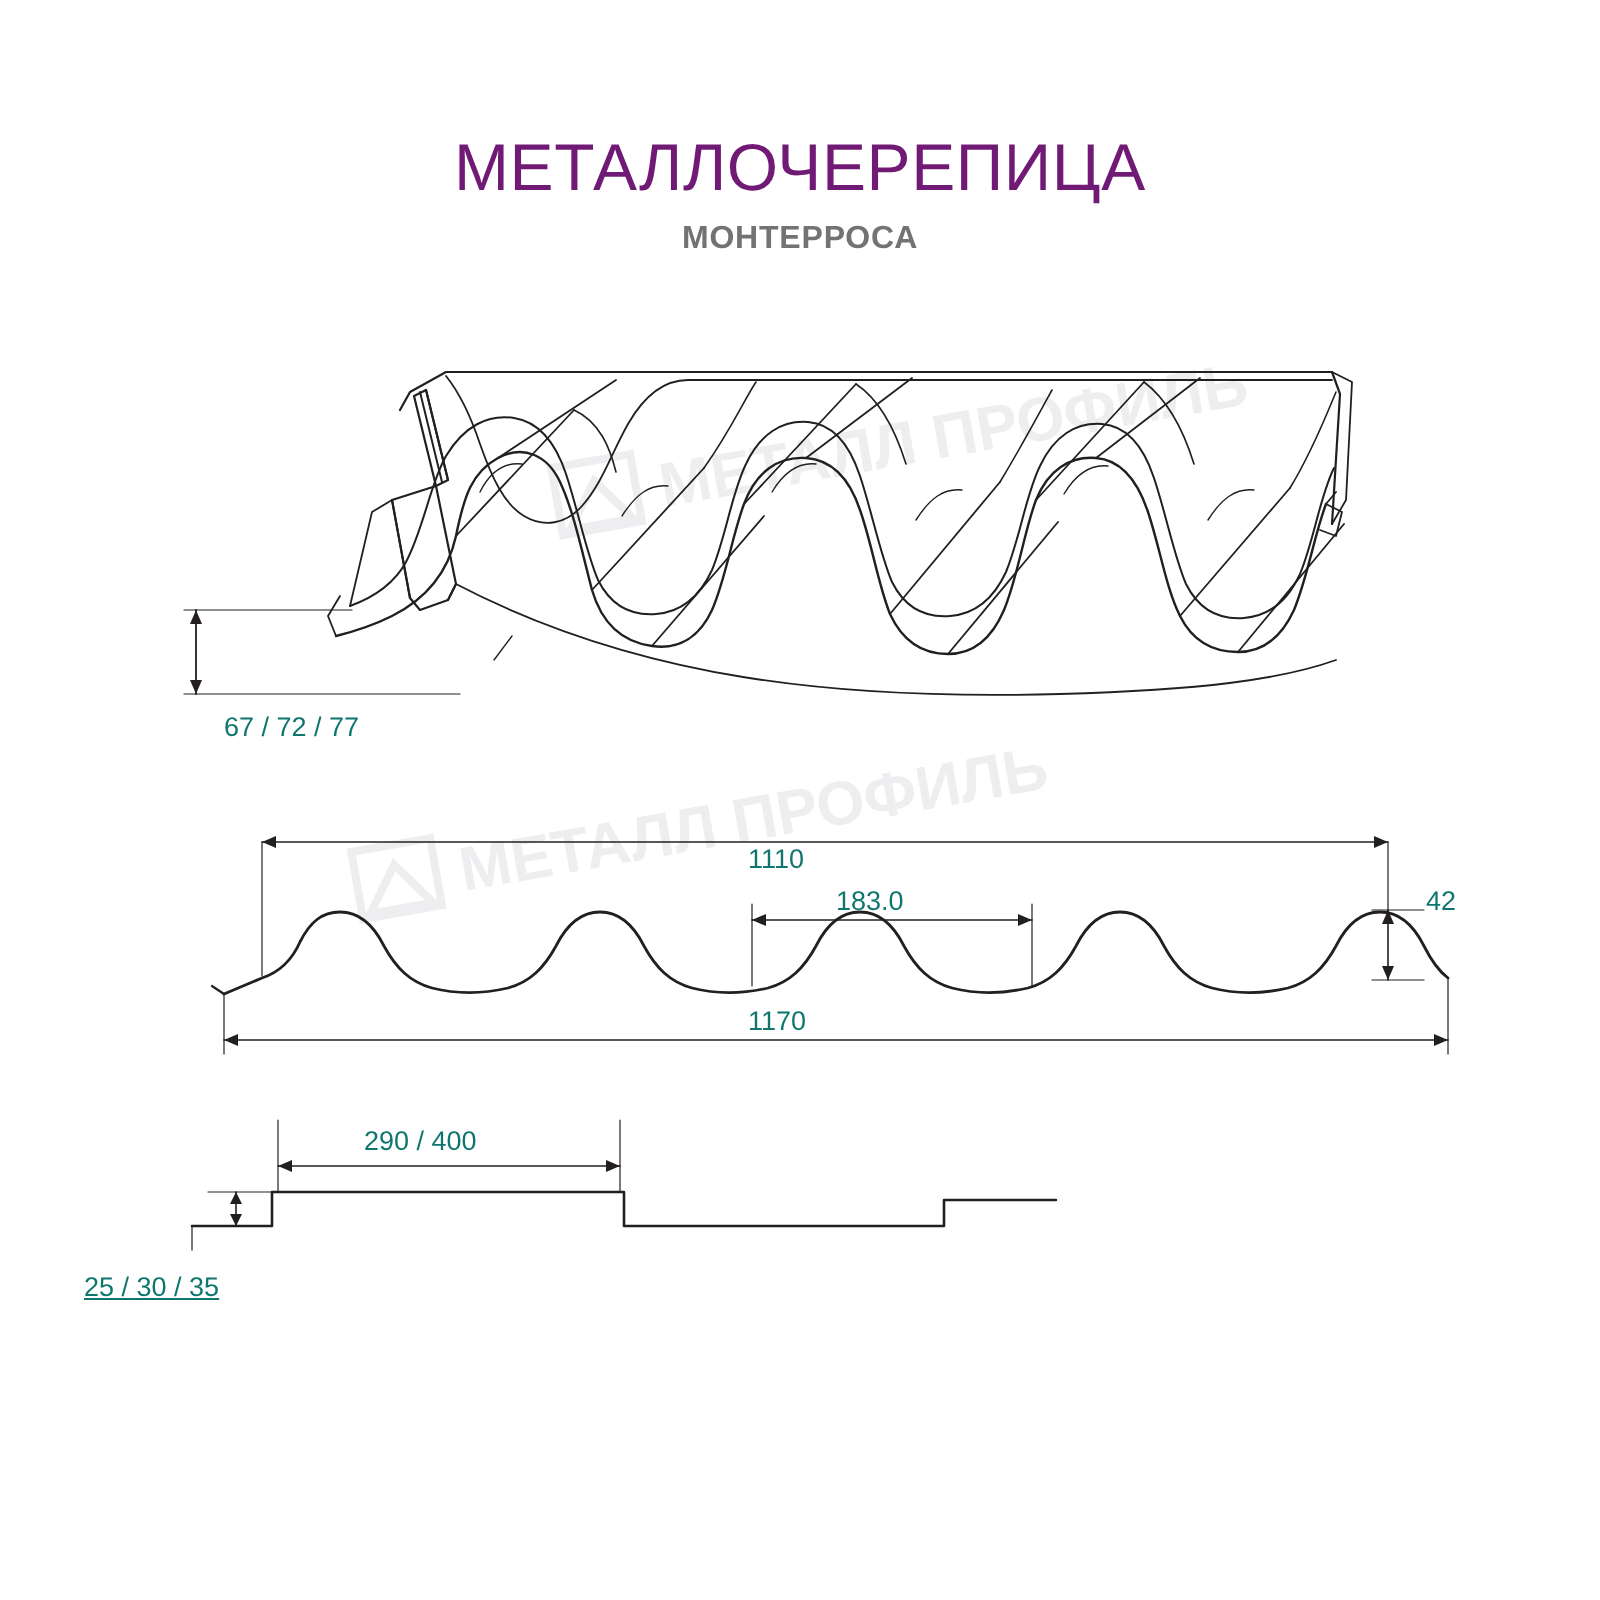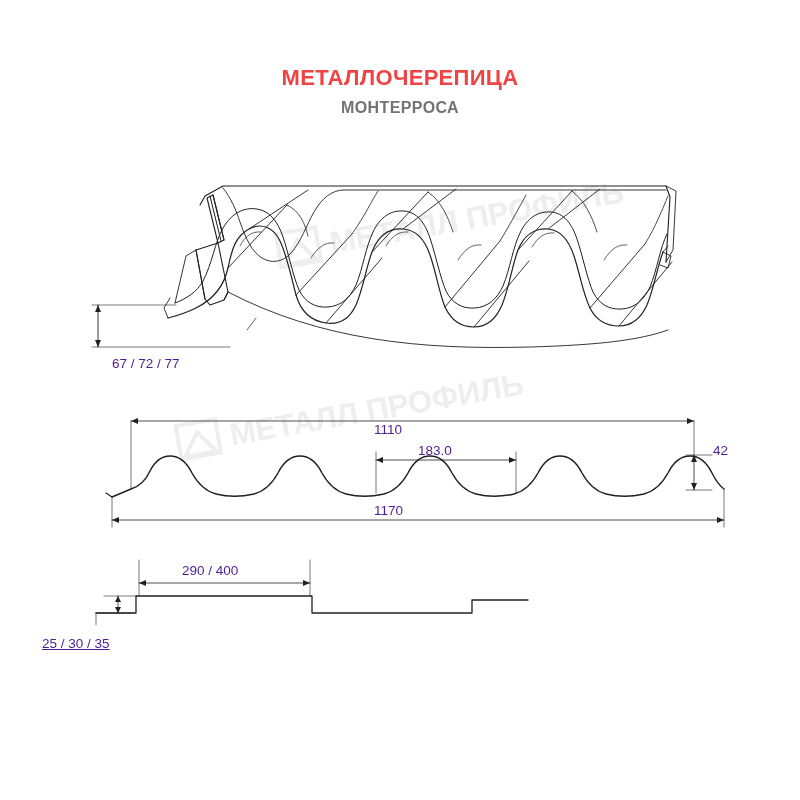--- a/index.html
+++ b/index.html
@@ -22,42 +22,42 @@
     height: 800px;
   }
   .title-block {
     position: absolute;
     top: 66px;
     left: 0;
     width: 800px;
     text-align: center;
   }
   .title-main {
-    font-size: 22px;
-    font-weight: bold;
+    font-size: 33px;
+    font-weight: normal;
     letter-spacing: 0.3px;
     line-height: 1.1;
-    color: #ef4444;
+    color: #701a75;
   }
   .title-sub {
     margin-top: 9px;
     font-size: 16px;
     font-weight: bold;
     letter-spacing: 0.4px;
     color: #737373;
   }
   .drawing {
     position: absolute;
     top: 0;
     left: 0;
   }
   .label {
     position: absolute;
     font-size: 13.5px;
-    color: #4c1d95;
+    color: #0f766e;
     white-space: nowrap;
   }
   .wm {
     position: absolute;
     pointer-events: none;
     user-select: none;
   }
 </style>
 </head>
 <body>

